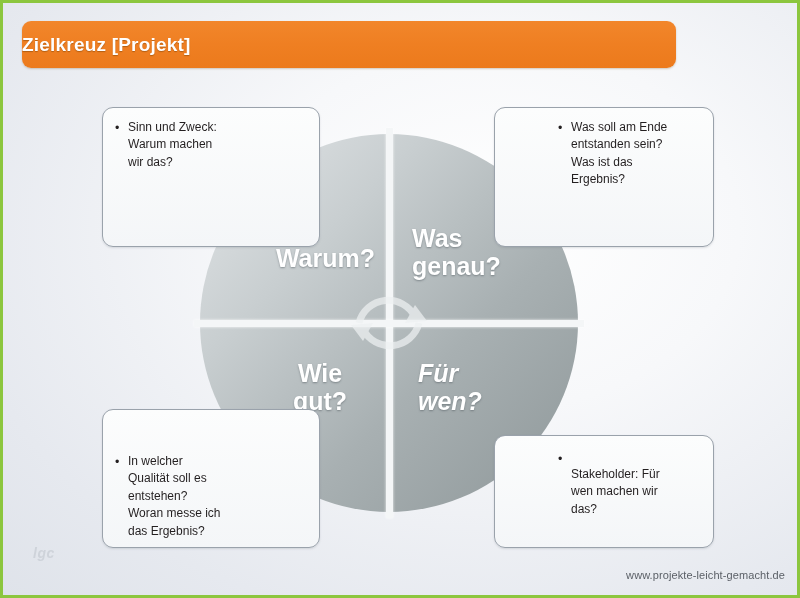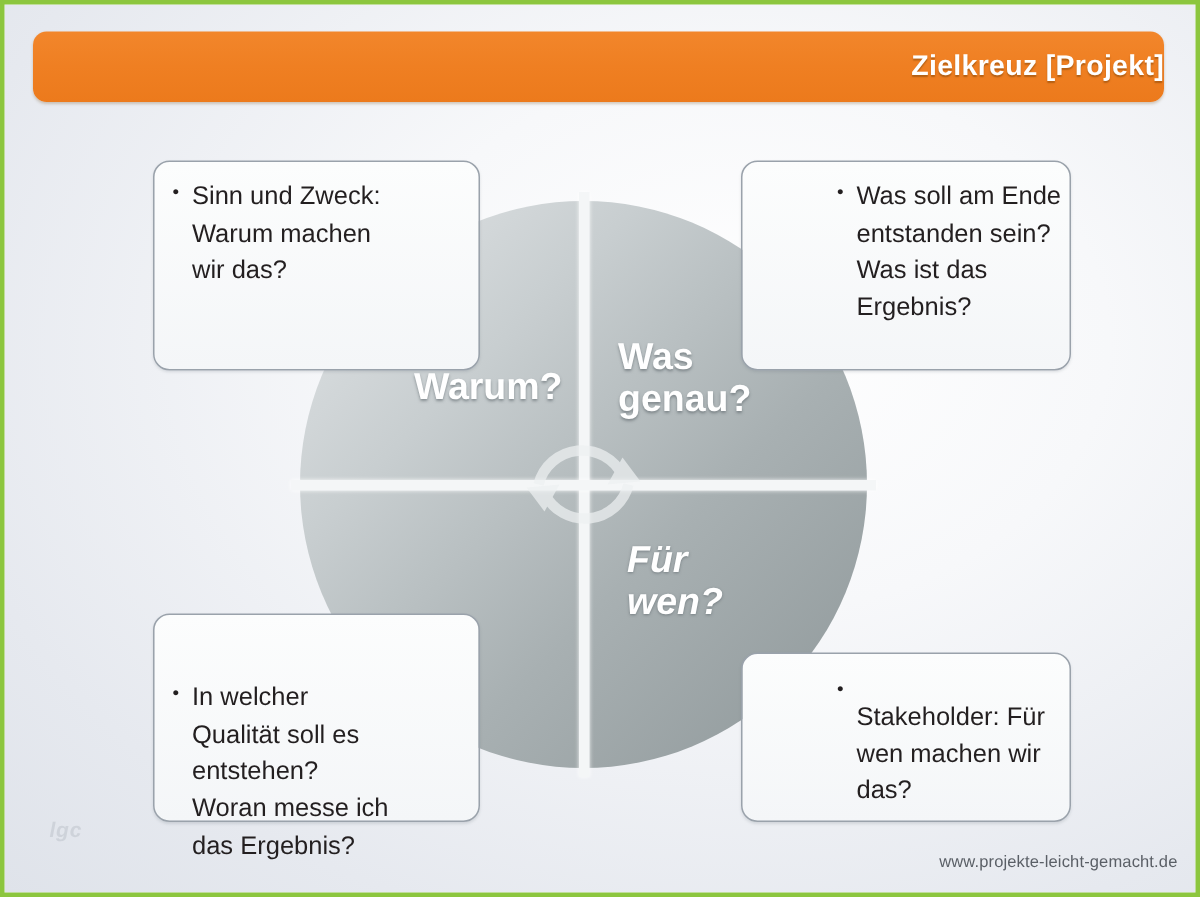--- a/index.html
+++ b/index.html
@@ -20,28 +20,28 @@
     background:
       radial-gradient(ellipse at 62% 38%, #ffffff 0%, #f7f8fa 35%, #e6e9ef 78%, #dfe3ea 100%);
     overflow: hidden;
   }
 
   
   #title-banner {
     position: absolute;
     left: 19px;
     top: 18px;
-    width: 754px;
+    width: 654px;
     height: 47px;
     border-radius: 9px;
     background: linear-gradient(180deg, #f2862b 0%, #ef7f22 50%, #ec7a1c 100%);
     box-shadow: 0 1px 2px rgba(120,80,30,0.28);
     display: flex;
     align-items: center;
-    justify-content: flex-end;
+    justify-content: flex-start;
   }
   #title-text {
     color: #ffffff;
     font-size: 19px;
     font-weight: bold;
     letter-spacing: 0.2px;
     text-shadow: 0 1px 1px rgba(130,70,10,0.55);
     white-space: nowrap;
   }
 
@@ -116,21 +116,21 @@
   .callout {
     position: absolute;
     box-sizing: border-box;
     border: 1px solid #9aa2ab;
     border-radius: 11px;
     background: linear-gradient(180deg, #fcfdfd 0%, #f4f6f8 100%);
     box-shadow: 0 1px 2px rgba(90,100,110,0.18);
   }
   .callout-text {
     position: absolute;
-    font-size: 17px;
+    font-size: 12px;
     line-height: 1.45;
     color: #231f20;
     white-space: pre-line;
   }
   .bullet {
     position: absolute;
     font-size: 12.5px;
     color: #231f20;
     line-height: 1.45;
   }
@@ -203,20 +203,22 @@
         <path d="M 16 46 A 30 30 0 0 1 72 40"></path>
         <path d="M 76 46 A 30 30 0 0 1 20 52"></path>
       </g>
       <polygon points="72,28 84,44 62,46" fill="#eef1f2"></polygon>
       <polygon points="20,64 8,48 30,46" fill="#eef1f2"></polygon>
     </svg>
 
     <div class="quad-label" id="label-was">Was
 genau?</div>
     <div class="quad-label" id="label-warum">Warum?</div>
+    <div class="quad-label" id="label-wie">Wie
+gut?</div>
     <div class="quad-label" id="label-fuer">Für
 wen?</div>
   </div>
 
   <div class="callout" id="box-tl">
     <span class="bullet">•</span>
     <span class="callout-text">Sinn und Zweck:
 Warum machen
 wir das?</span>
   </div>

